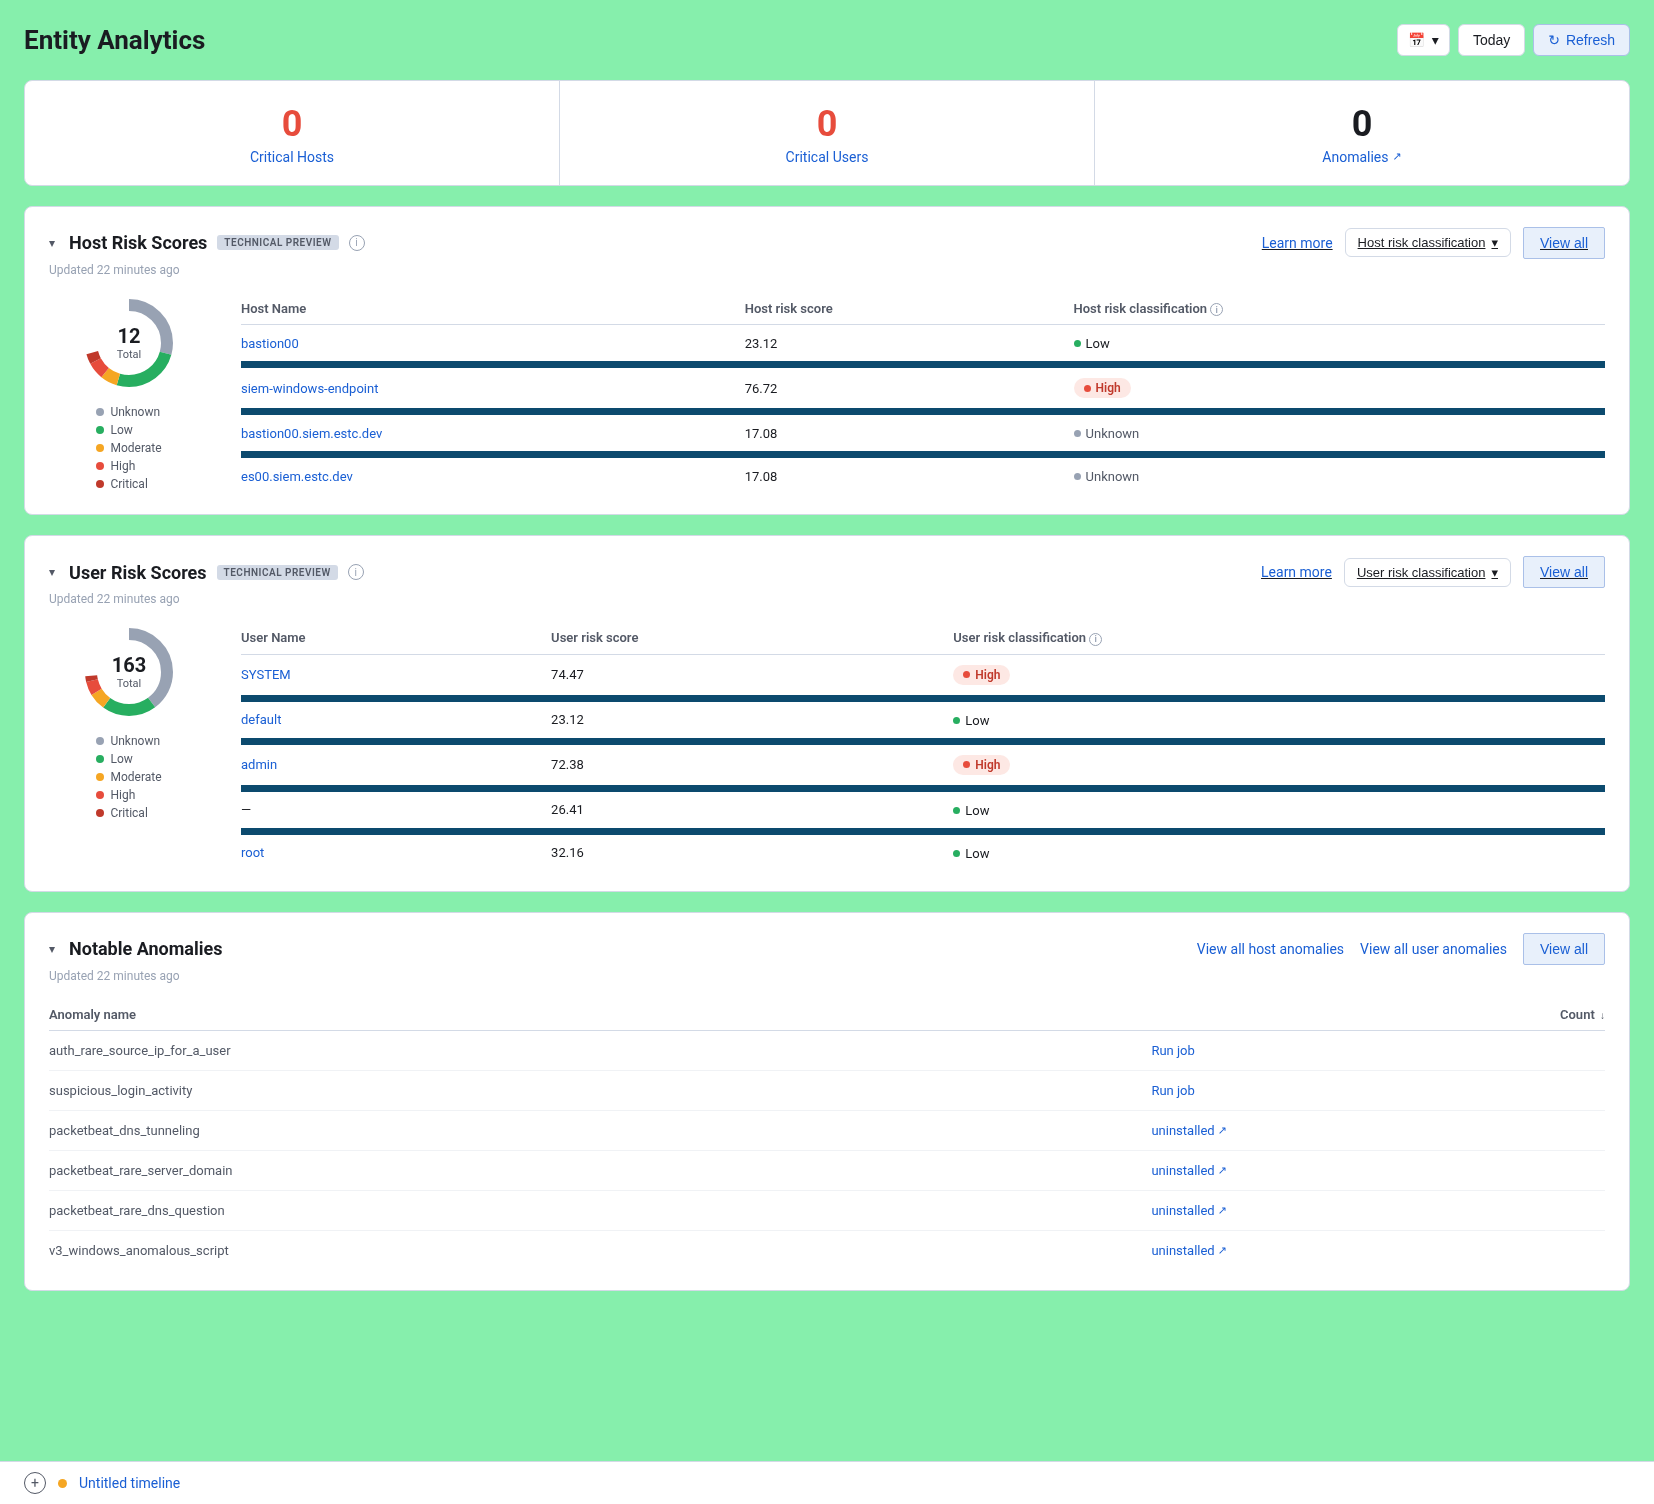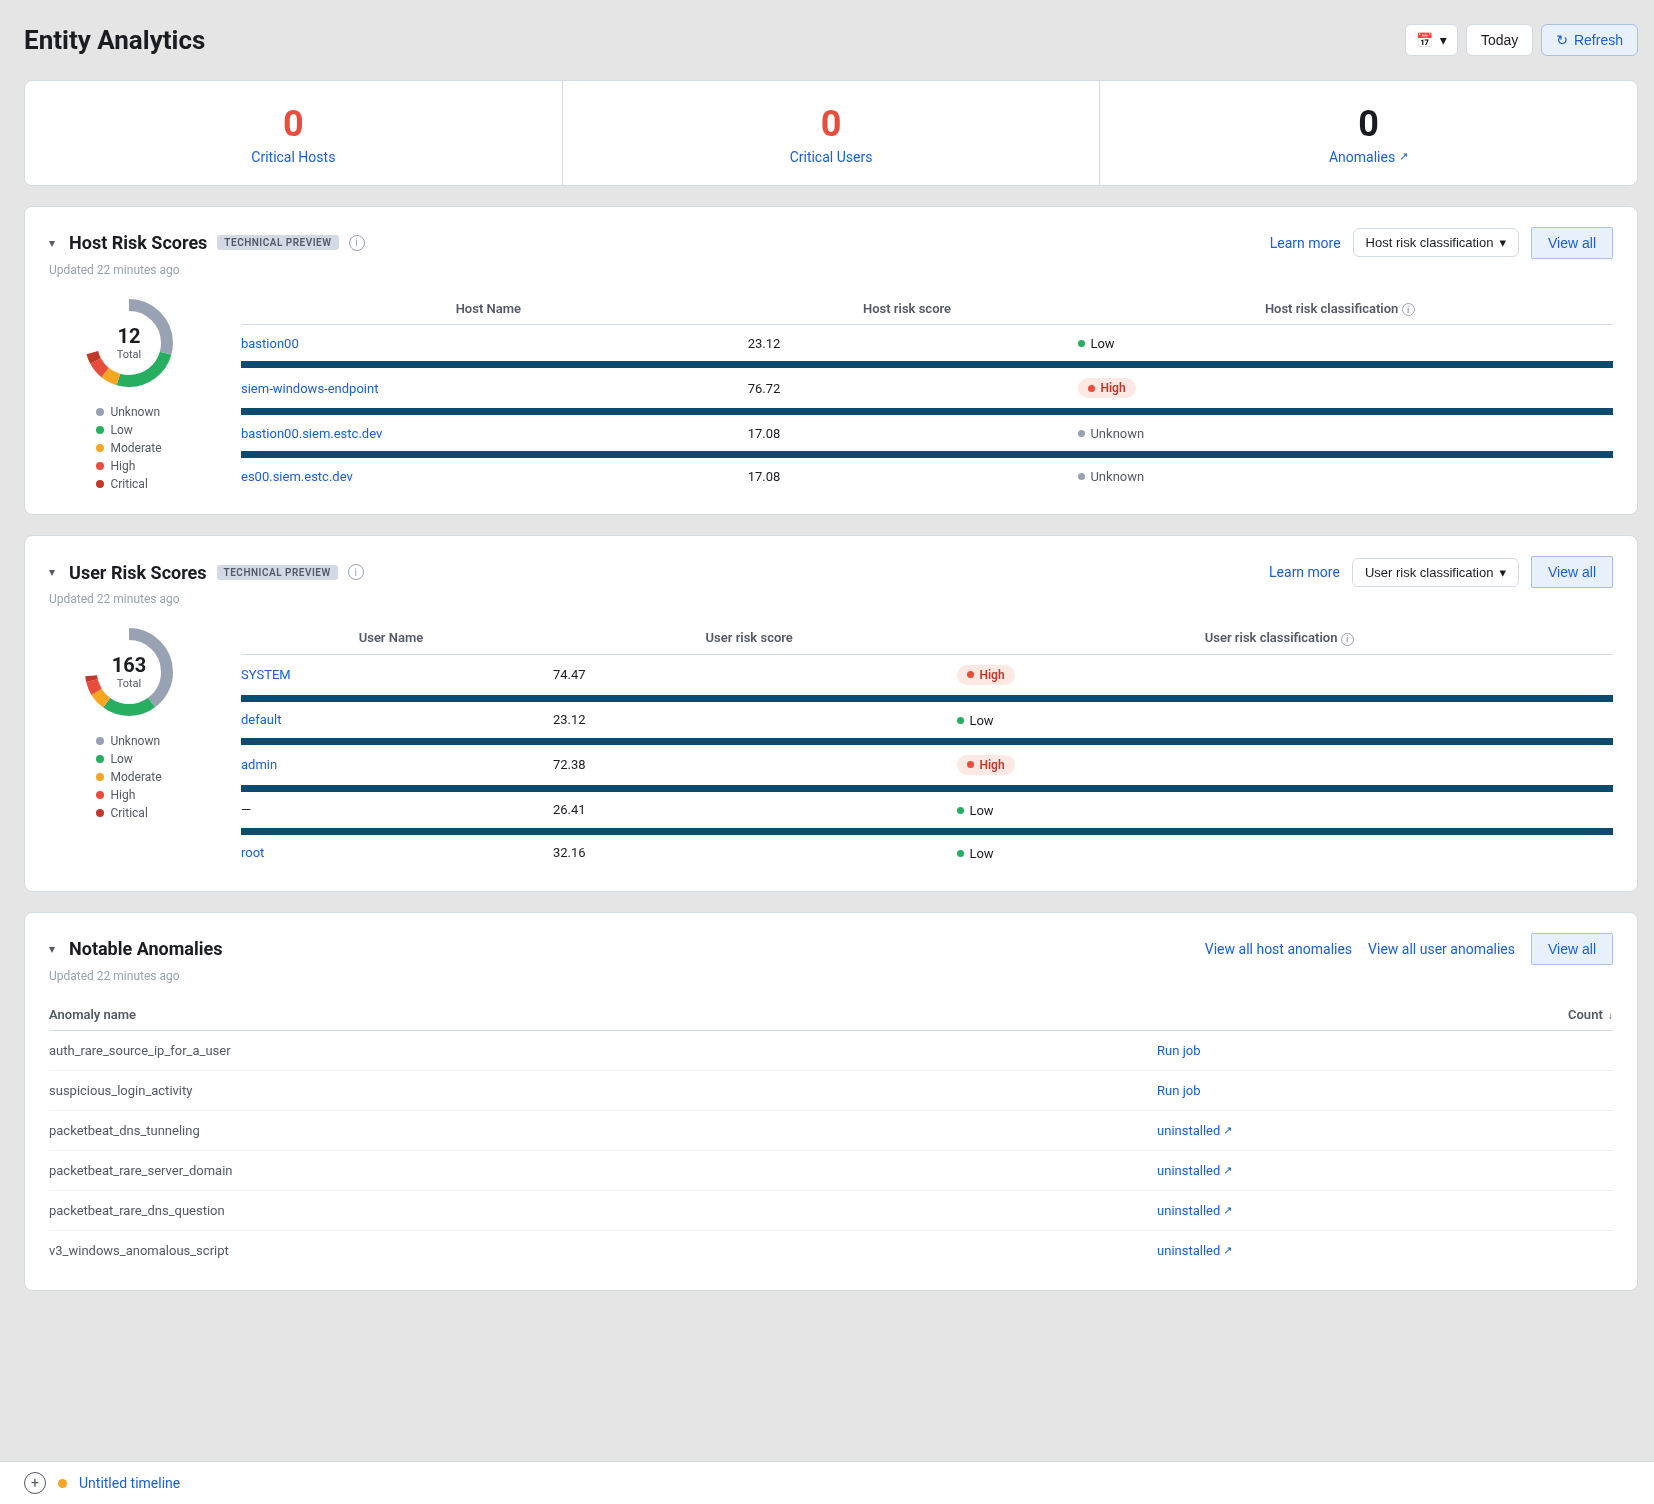--- a/index.html
+++ b/index.html
@@ -3,23 +3,23 @@
   <meta charset="utf-8">
   <style>
     * { box-sizing: border-box; margin: 0; padding: 0; }
     body {
       font-family: -apple-system, BlinkMacSystemFont, 'Segoe UI', Roboto, sans-serif;
       background: #f7f8fc;
       color: #1a1c21;
       font-size: 14px;
     }
     .page-wrapper {
-      background: #e5e5e5;
+      background: #86efac;
       min-height: 1504px;
-      padding: 24px 16px 80px 24px;
+      padding: 24px 24px 80px 24px;
     }
     .page-header {
       display: flex;
       align-items: center;
       justify-content: space-between;
       margin-bottom: 24px;
     }
     .page-title {
       font-size: 26px;
       font-weight: 700;
@@ -129,20 +129,21 @@
       align-items: center;
       justify-content: center;
       font-size: 10px;
       color: #98a2b3;
       cursor: pointer;
     }
     .card-header-right {
       display: flex;
       align-items: center;
       gap: 12px;
+      text-decoration: underline;
     }
     .learn-more {
       color: #1a5fd4;
       font-size: 14px;
       cursor: pointer;
       text-decoration: none;
     }
     .dropdown-btn {
       display: flex;
       align-items: center;
@@ -201,21 +202,21 @@
       flex-shrink: 0;
     }
     .table-area {
       flex: 1;
     }
     .data-table {
       width: 100%;
       border-collapse: collapse;
     }
     .data-table th {
-      text-align: center;
+      text-align: left;
       font-size: 13px;
       font-weight: 600;
       color: #535966;
       padding: 8px 12px 8px 0;
       border-bottom: 1px solid #d3dae6;
     }
     .data-table td {
       padding: 10px 12px 10px 0;
       border-bottom: 7px solid #0c4a6e;
       font-size: 13px;

